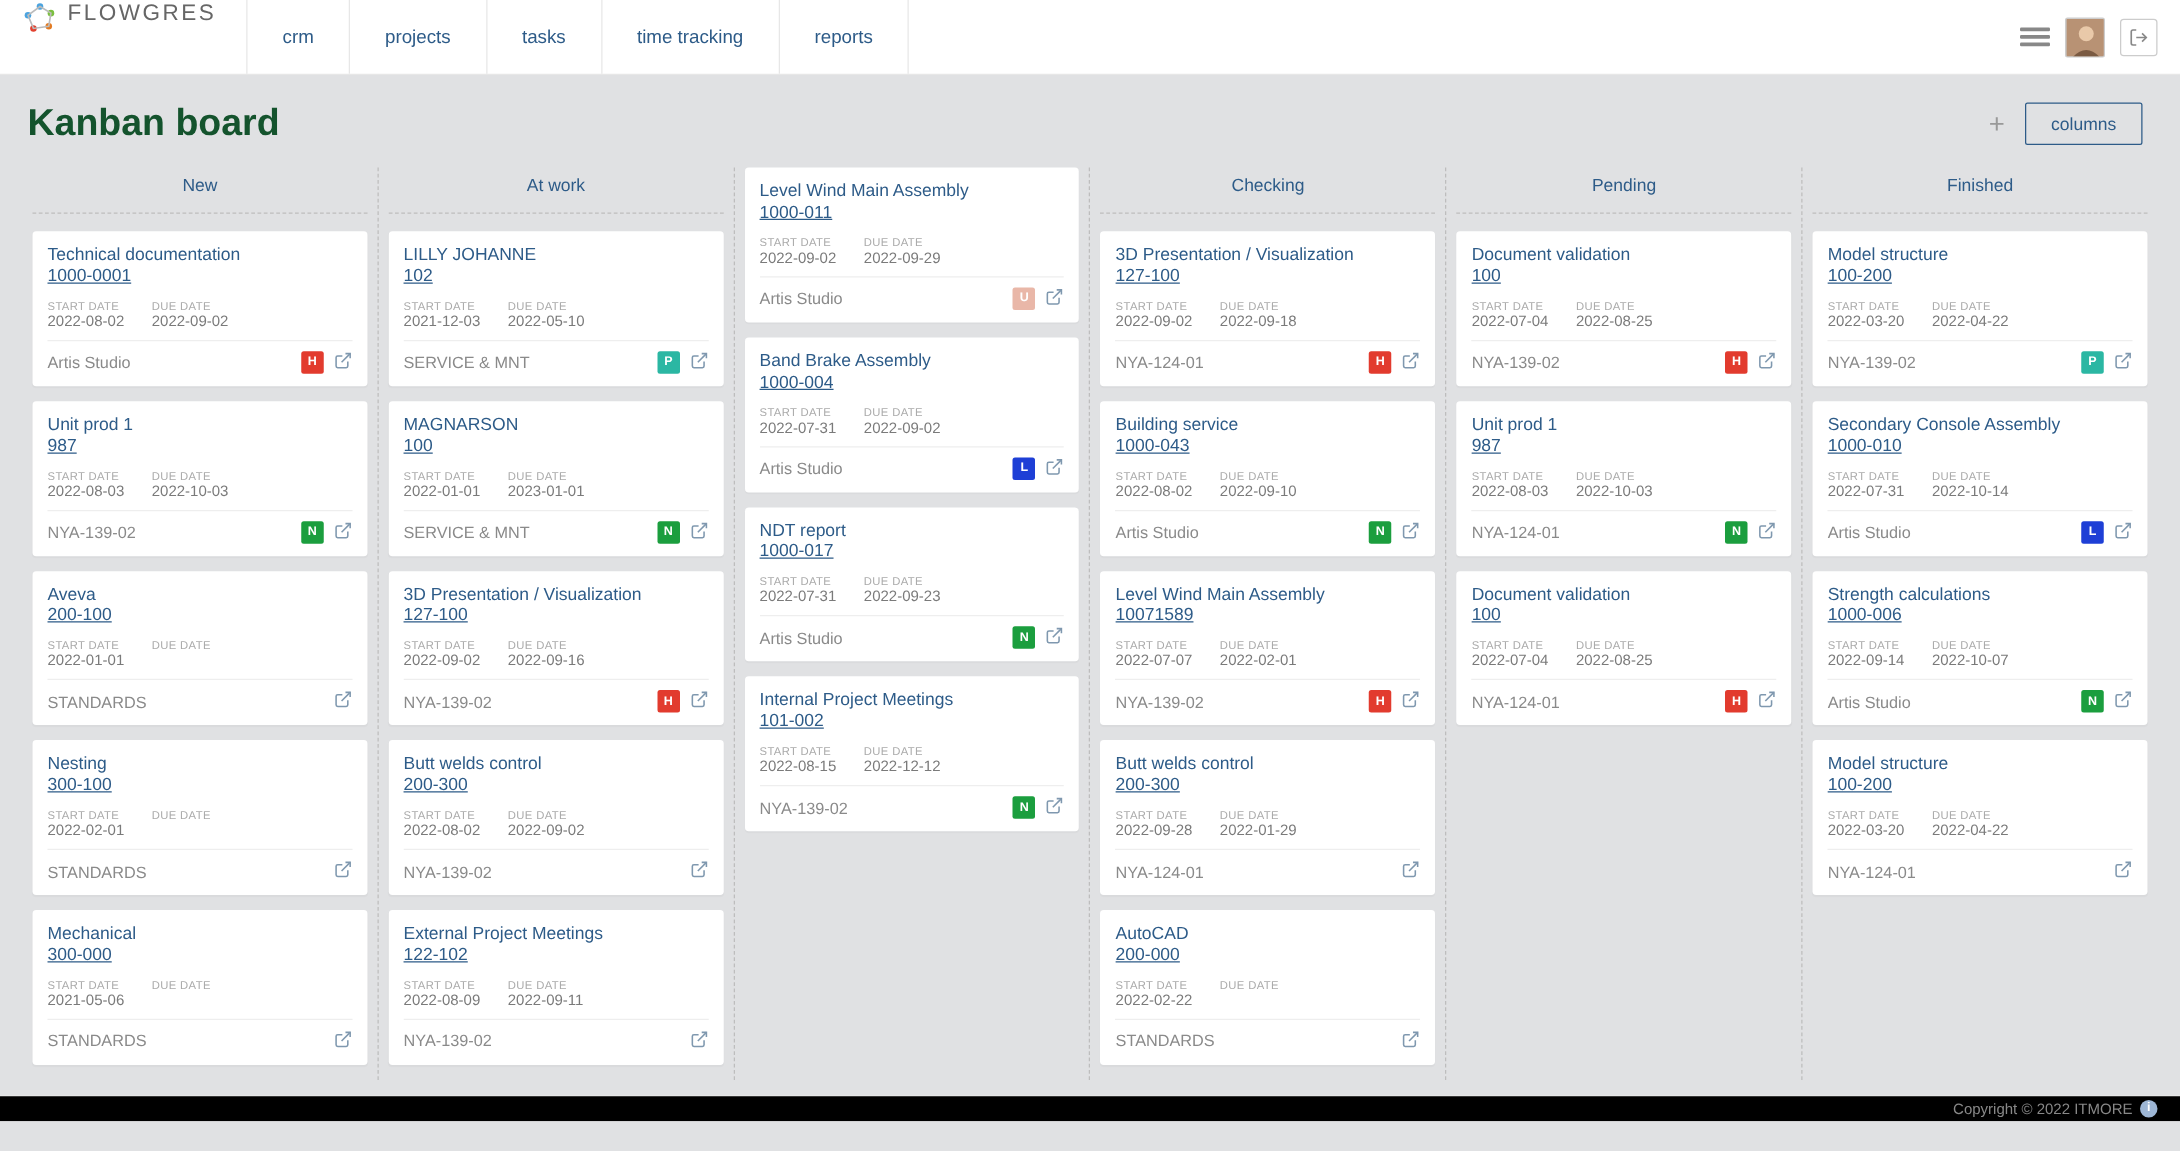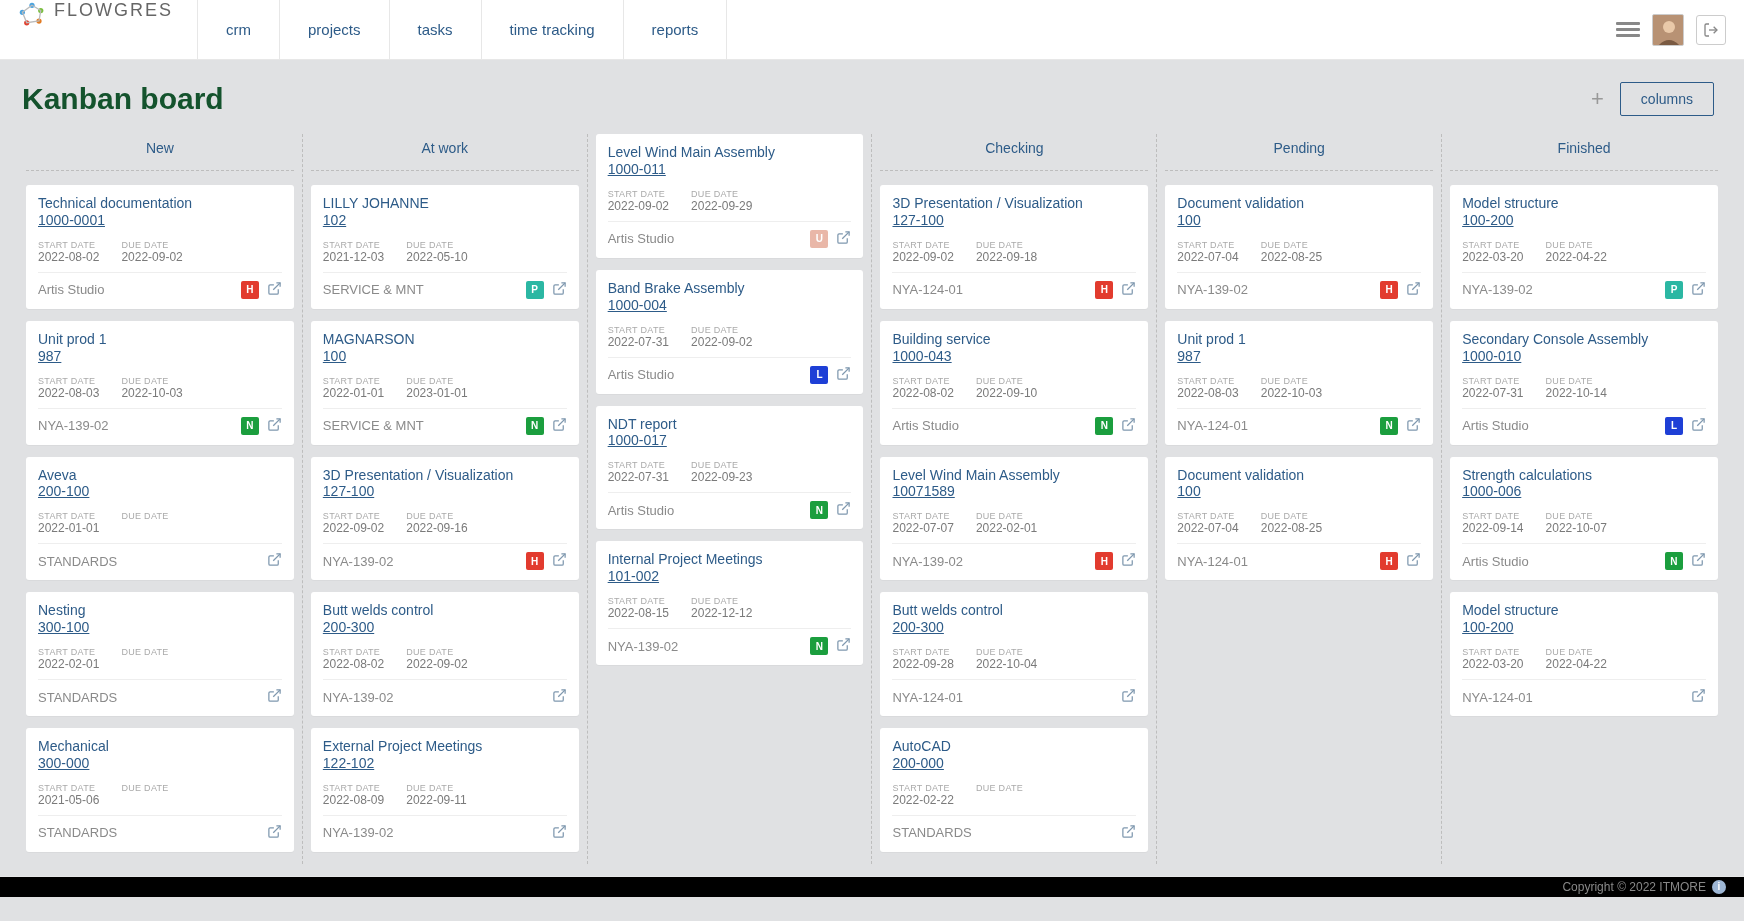--- a/index.html
+++ b/index.html
@@ -624,21 +624,21 @@
       <div class="card">
         <div class="card-title">Butt welds control</div>
         <div class="card-code">200-300</div>
         <div class="dates-row">
           <div class="date-block">
             <div class="date-label">START DATE</div>
             <div class="date-val">2022-09-28</div>
           </div>
           <div class="date-block">
             <div class="date-label">DUE DATE</div>
-            <div class="date-val">2022-10-04</div>
+            <div class="date-val">2022-01-29</div>
           </div>
         </div>
         <div class="card-footer">
           <div class="footer-left">NYA-124-01</div>
           <div class="footer-right">
             <span class="open-icon"><svg width="15" height="15" viewBox="0 0 24 24" fill="none" stroke="currentColor" stroke-width="2">
                 <path d="M18 13v6a2 2 0 0 1-2 2H5a2 2 0 0 1-2-2V8a2 2 0 0 1 2-2h6"></path>
                 <polyline points="15 3 21 3 21 9"></polyline>
                 <line x1="10" y1="14" x2="21" y2="3"></line>
               </svg></span>

